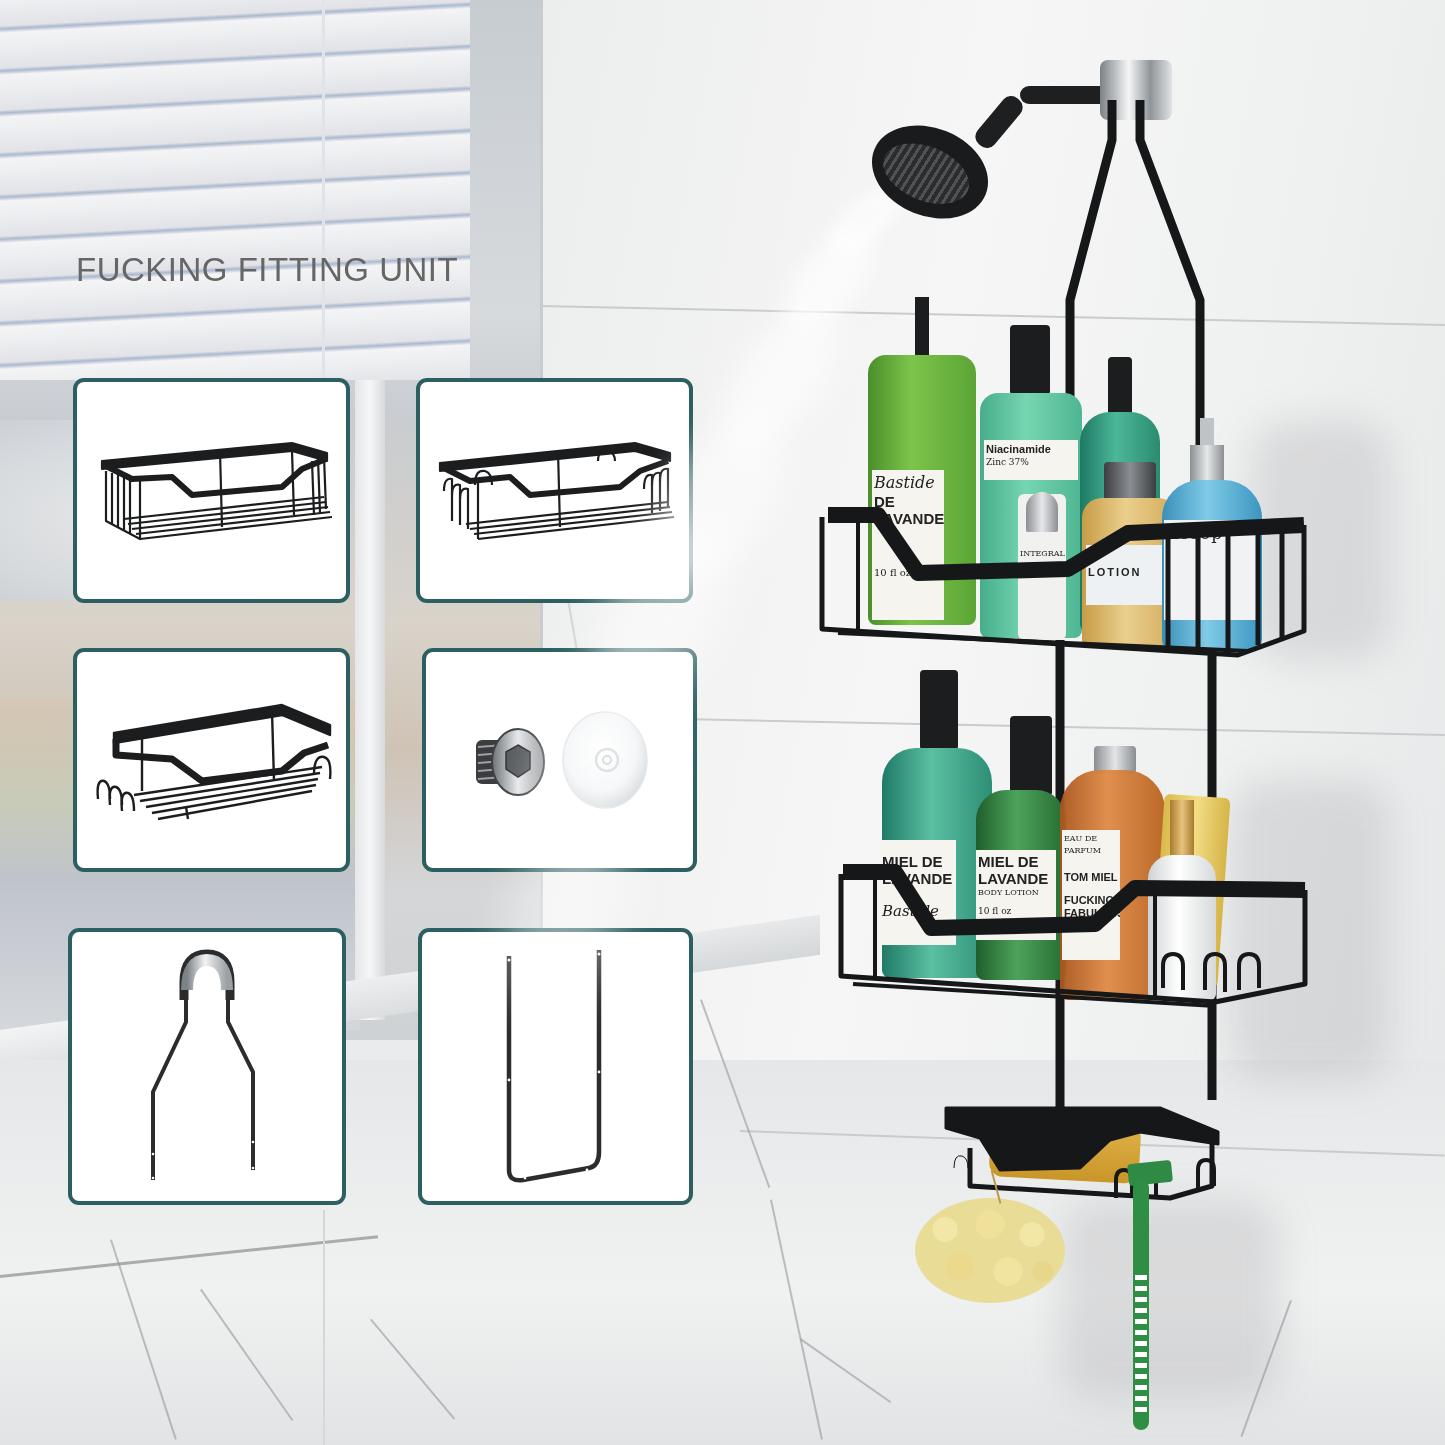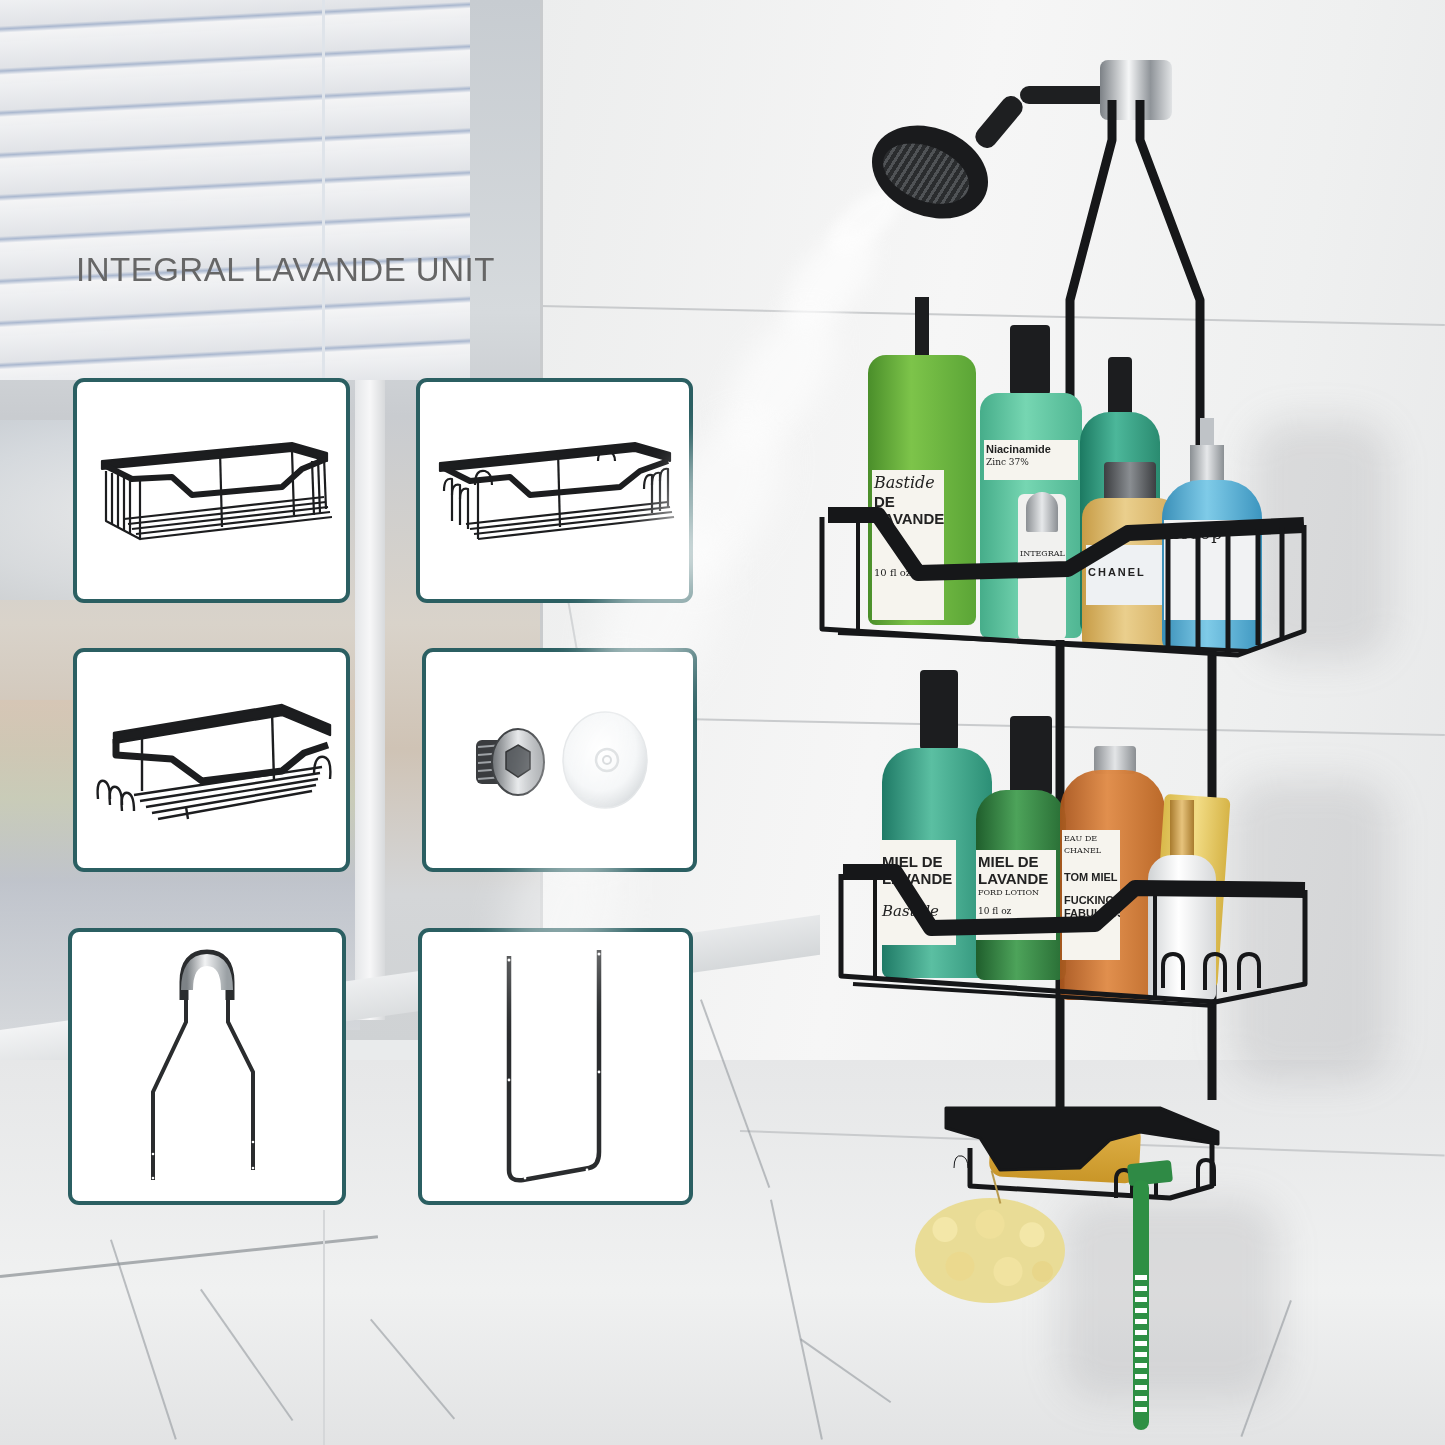--- a/index.html
+++ b/index.html
@@ -117,21 +117,21 @@
   <div class="marble-vein" style="left:770px; top:1200px; height:245px; transform:rotate(-12deg);"></div>
   <div class="marble-vein" style="left:800px; top:1340px; height:110px; transform:rotate(-55deg);"></div>
   <div class="marble-vein" style="left:700px; top:1000px; height:200px; transform:rotate(-20deg);"></div>
   <div class="marble-vein" style="left:1290px; top:1300px; height:145px; transform:rotate(20deg);"></div>
   <div class="marble-vein" style="left:560px; top:560px; height:200px; transform:rotate(-10deg); opacity:.3;"></div>
 
   <div class="shadow-blob" style="left:1250px; top:420px; width:140px; height:240px;"></div>
   <div class="shadow-blob" style="left:1230px; top:780px; width:160px; height:300px;"></div>
   <div class="shadow-blob" style="left:1060px; top:1200px; width:220px; height:200px;"></div>
 
-  <h2 class="title-en">INTEGRAL LAVANDE UNIT</h2>
+  <h2 class="title-en">FUCKING FITTING UNIT</h2>
 
   <div class="panel" style="left:73px; top:378px; width:277px; height:225px;">
     <svg width="240" height="120" viewBox="0 0 240 120">
       <g fill="none" stroke="#1c1d1f" stroke-width="2.2" stroke-linejoin="round">
         <path d="M10 30 L200 12 L235 22 L235 30 L200 20 L10 38 Z" fill="#1c1d1f"></path>
         <path d="M12 34 L40 48 L80 46 L100 64 L190 56 L210 38 L234 28" stroke-width="6"></path>
         <path d="M14 40 L14 90 L48 108 L48 50"></path>
         <path d="M20 42 L20 93"></path>
           <path d="M26 44 L26 96"></path>
           <path d="M32 46 L32 99"></path>
@@ -310,21 +310,21 @@
 
       <div class="bottle" style="left:1018px; top:494px; width:48px; height:146px; background:#f1f1ef; border-radius:6px;"></div>
       <div style="position:absolute; left:1026px; top:492px; width:32px; height:40px; background:linear-gradient(90deg,#8b8f93,#e6e8ea,#8b8f93); border-radius:16px 16px 2px 2px;"></div>
       <div class="bottle-label" style="left:1018px; top:545px; width:48px; height:30px; background:transparent; font-size:8px;">
         <span>INTEGRAL</span>
       </div>
 
       <div style="position:absolute; left:1104px; top:462px; width:52px; height:40px; background:linear-gradient(90deg,#3c3e41,#8a8e92,#3c3e41); border-radius:4px;"></div>
       <div class="bottle" style="left:1082px; top:498px; width:96px; height:148px; background:linear-gradient(90deg,#c79c46,#eacf8d 45%,#d2aa5a); border-radius:20px 20px 6px 6px;"></div>
       <div class="bottle-label" style="left:1086px; top:545px; width:86px; height:60px; background:#eef1f3;">
-        <span class="mid" style="margin-top:18px; letter-spacing:2px;">CHANEL</span>
+        <span class="mid" style="margin-top:18px; letter-spacing:2px;">LOTION</span>
       </div>
 
       <div class="pump" style="left:1200px; top:418px; width:14px; height:30px; background:#bfc3c7;"></div>
       <div style="position:absolute; left:1190px; top:445px; width:34px; height:40px; background:linear-gradient(90deg,#8a8f93,#e6e8ea,#8a8f93);"></div>
       <div class="bottle" style="left:1162px; top:480px; width:100px; height:170px; background:linear-gradient(90deg,#3a8fb8,#7fcbe8 45%,#3c95bf); border-radius:38px 38px 10px 10px;"></div>
       <div class="bottle-label" style="left:1164px; top:520px; width:96px; height:100px; background:#f1f2f3;">
         <span style="display:block; font-size:17px; line-height:20px; letter-spacing:1px;">Aesop</span>
       </div>
     </div>
 
@@ -351,28 +351,28 @@
         <span class="big" style="margin-top:10px;">MIEL DE</span>
         <span class="big">LAVANDE</span>
         <span style="display:block; font-style:italic; font-size:15px; margin-top:18px;">Bastide</span>
       </div>
 
       <div class="pump" style="left:1010px; top:716px; width:42px; height:80px; border-radius:4px;"></div>
       <div class="bottle" style="left:976px; top:790px; width:90px; height:190px; background:linear-gradient(90deg,#1f5e2c,#4da35a 45%,#276b33); border-radius:30px 30px 8px 8px;"></div>
       <div class="bottle-label" style="left:976px; top:850px; width:80px; height:90px;">
         <span class="big">MIEL DE</span>
         <span class="big">LAVANDE</span>
-        <span style="display:block; font-size:8px;">FORD LOTION</span>
+        <span style="display:block; font-size:8px;">BODY LOTION</span>
         <span style="display:block; font-size:9px; margin-top:6px;">10 fl oz</span>
       </div>
 
       <div style="position:absolute; left:1094px; top:746px; width:42px; height:28px; background:linear-gradient(90deg,#8a8e92,#e3e5e7,#8a8e92); border-radius:4px;"></div>
       <div class="bottle" style="left:1060px; top:770px; width:105px; height:230px; background:linear-gradient(90deg,#a9551c,#e08a45 45%,#b8621f); border-radius:40px 40px 8px 8px; opacity:.95;"></div>
       <div class="bottle-label" style="left:1062px; top:830px; width:58px; height:130px; font-size:8px;">
-        <span style="display:block;">EAU DE CHANEL</span>
+        <span style="display:block;">EAU DE PARFUM</span>
         <span class="mid" style="margin-top:14px;">TOM MIEL</span>
         <span class="mid" style="margin-top:10px;">FUCKING</span>
         <span class="mid">FABULOUS</span>
       </div>
 
       <div style="position:absolute; left:1158px; top:796px; width:66px; height:190px; background:linear-gradient(90deg,#d9b94a,#f2dc85 50%,#d6b447); border-radius:6px; transform:rotate(4deg);"></div>
       <div style="position:absolute; left:1170px; top:800px; width:24px; height:60px; background:linear-gradient(90deg,#a87b2e,#e7c37c,#a87b2e);"></div>
       <div class="bottle" style="left:1148px; top:855px; width:68px; height:145px; background:linear-gradient(90deg,#cfd2d4,#ffffff 45%,#d6d8da); border-radius:24px 24px 6px 6px;"></div>
     </div>
 

